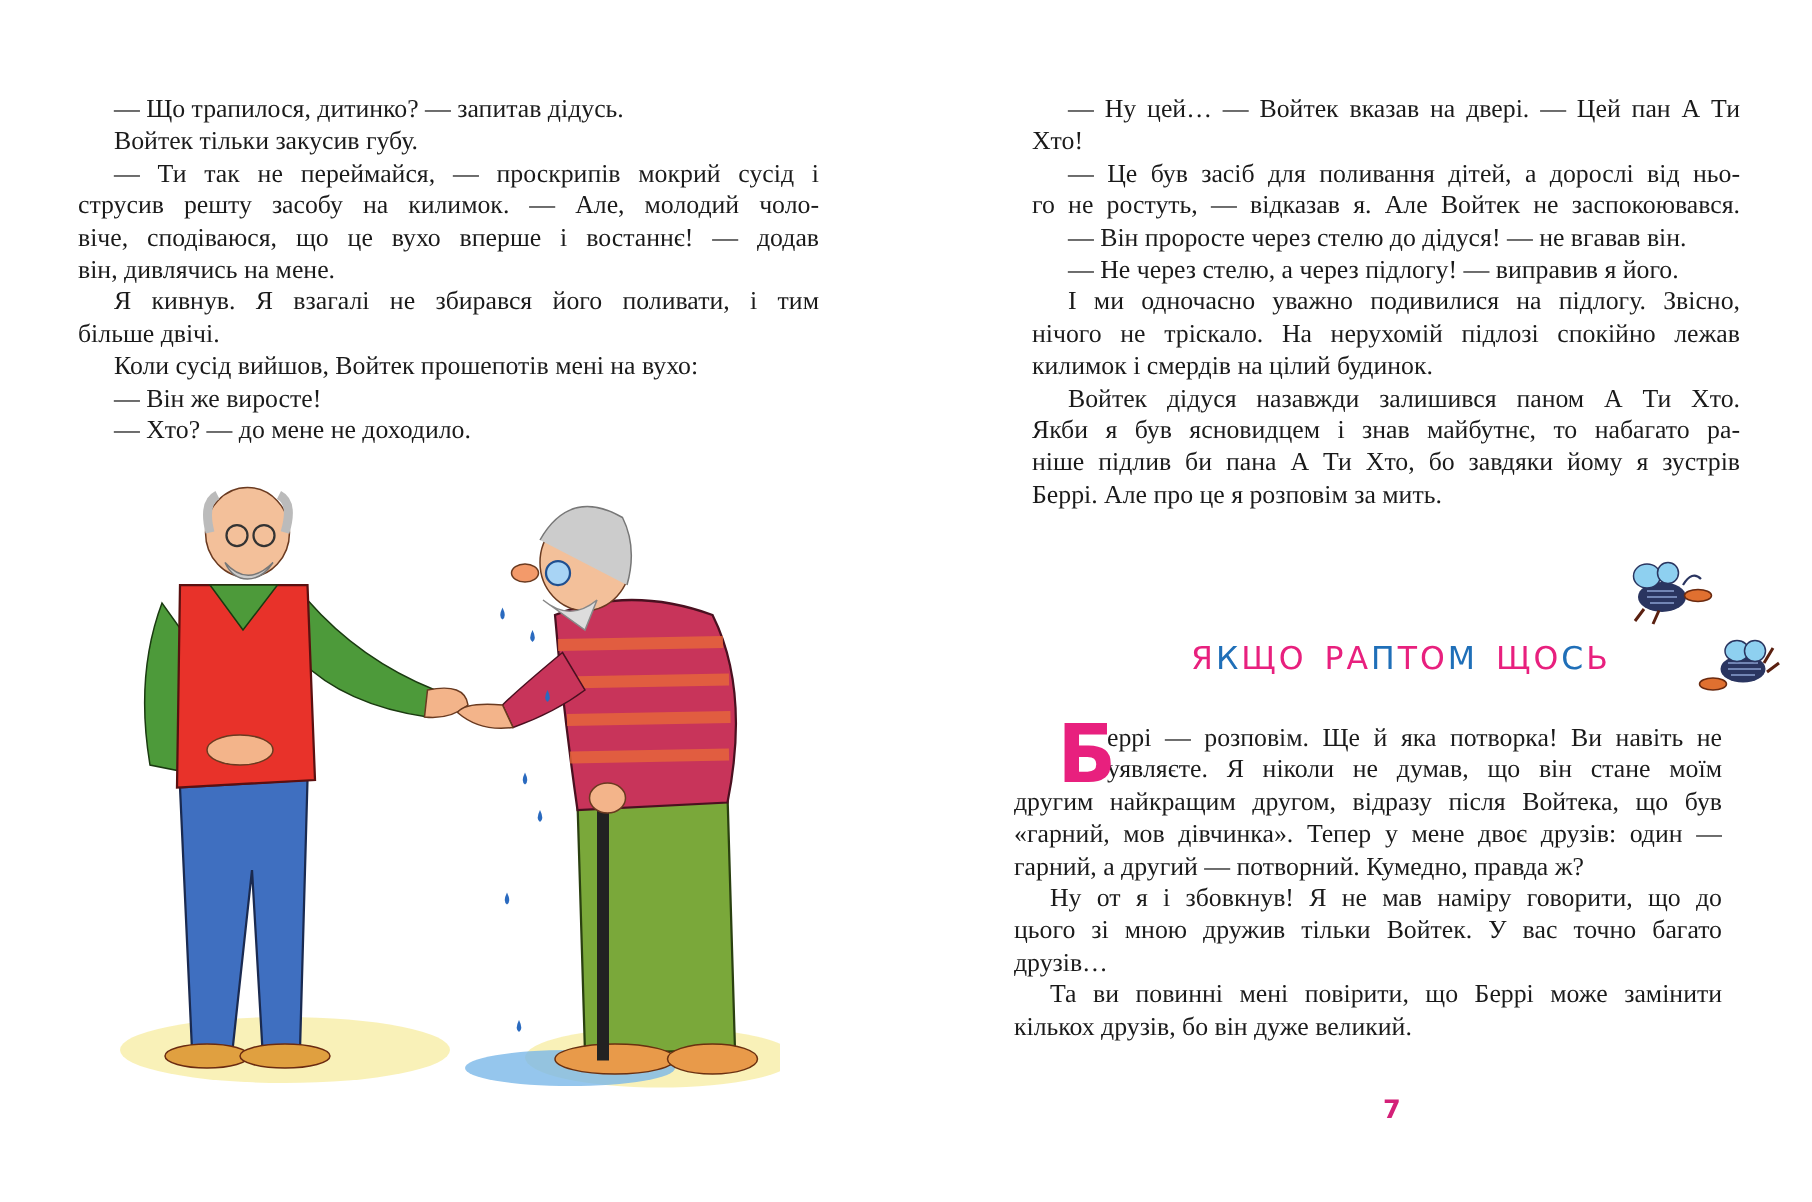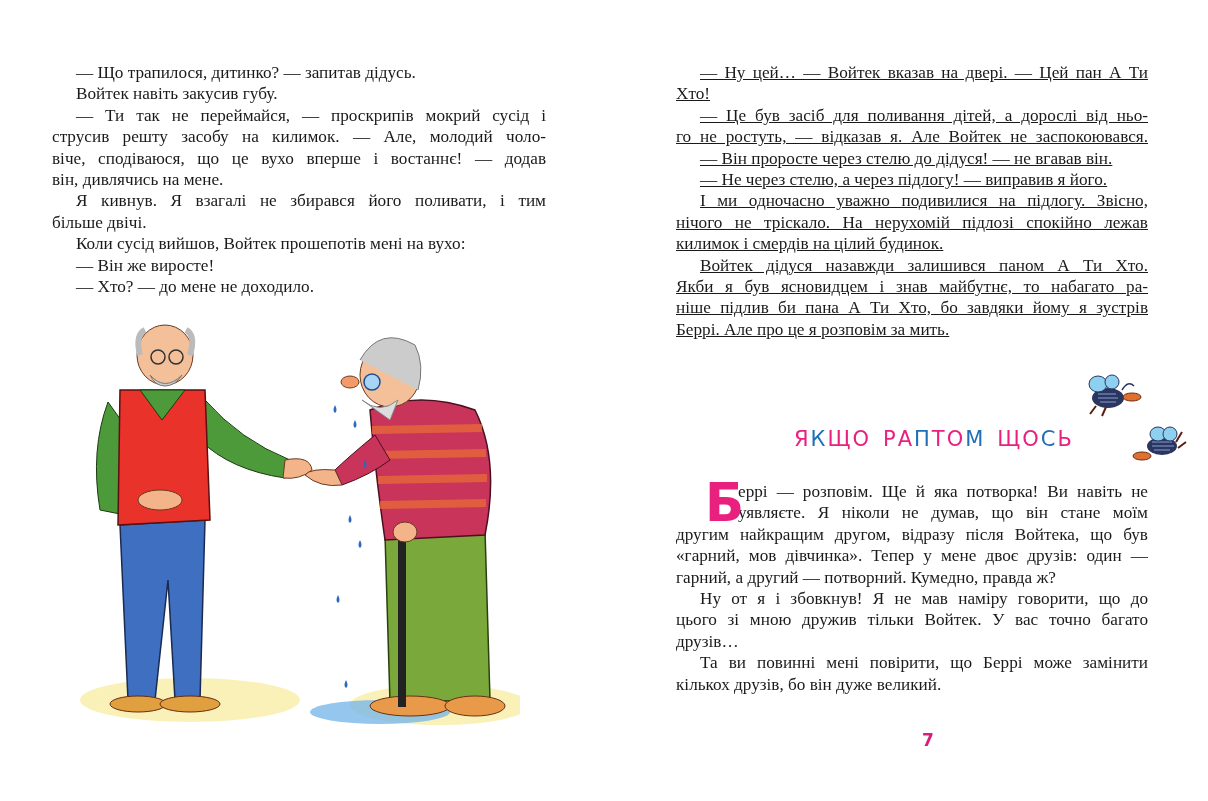--- a/index.html
+++ b/index.html
@@ -5,21 +5,21 @@
     html, body { margin: 0; padding: 0; }
     body {
       width: 1208px; height: 801px; background: #ffffff; position: relative; overflow: hidden;
       font-family: "Liberation Serif", "DejaVu Serif", serif; color: #1a1a1a;
     }
     .page { position: absolute; top: 0; height: 613px; }
     .page-left { left: 0; width: 604px; }
     .page-right { left: 604px; width: 604px; }
     .text-block { position: absolute; font-size: 17.2px; line-height: 21.4px; }
     .left-text { left: 52px; top: 62px; width: 494px; }
-    .right-text-1 { left: 72px; top: 62px; width: 472px; text-decoration: underline; }
+    .right-text-1 { left: 84px; top: 62px; width: 472px; }
     .right-text-2 { left: 72px; top: 481px; width: 472px; }
     .line { white-space: nowrap; display: block; height: 21.4px; }
     .line.ind { padding-left: 24px; }
     .line.just { text-align: justify; text-align-last: justify; white-space: normal; overflow: hidden; }
     .line.dc { padding-left: 62px; }
     .dropcap {
       position: absolute; left: 28px; top: 0px; font-family: "DejaVu Sans", sans-serif;
       font-weight: bold; font-size: 54px; line-height: 44px; color: #e8207e;
       transform: scaleX(0.95); letter-spacing: 0;
     }
@@ -33,21 +33,21 @@
     }
     .illustration { position: absolute; left: 80px; top: 320px; width: 440px; height: 420px; }
     .bee { position: absolute; }
   </style>
 </head>
 <body>
 
 <div class="page page-left">
   <div class="text-block left-text">
     <span class="line ind">— Що трапилося, дитинко? — запитав дідусь.</span>
-    <span class="line ind">Войтек навіть закусив губу.</span>
+    <span class="line ind">Войтек тільки закусив губу.</span>
     <span class="line ind just">— Ти так не переймайся, — проскрипів мокрий сусід і</span>
     <span class="line just">струсив решту засобу на килимок. — Але, молодий чоло-</span>
     <span class="line just">віче, сподіваюся, що це вухо вперше і востаннє! — додав</span>
     <span class="line">він, дивлячись на мене.</span>
     <span class="line ind just">Я кивнув. Я взагалі не збирався його поливати, і тим</span>
     <span class="line">більше двічі.</span>
     <span class="line ind">Коли сусід вийшов, Войтек прошепотів мені на вухо:</span>
     <span class="line ind">— Він же виросте!</span>
     <span class="line ind">— Хто? — до мене не доходило.</span>
   </div>

